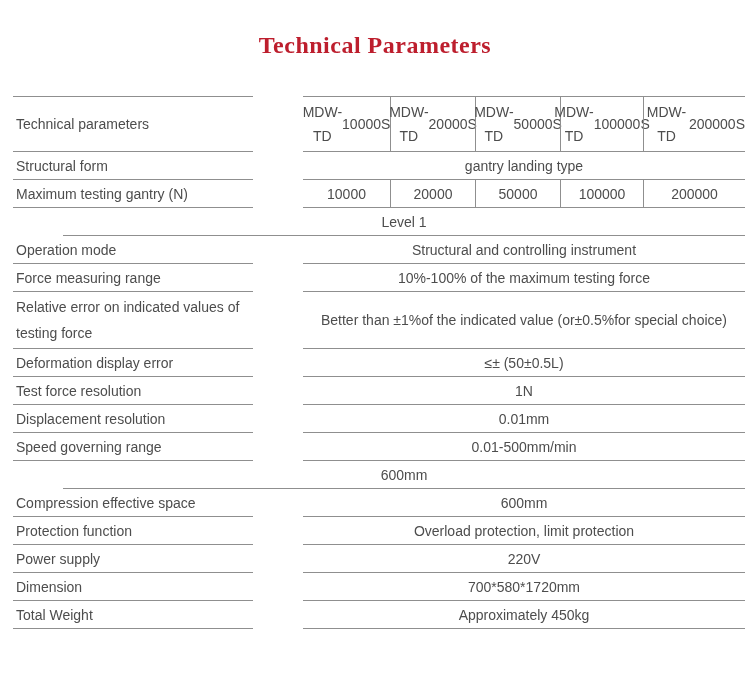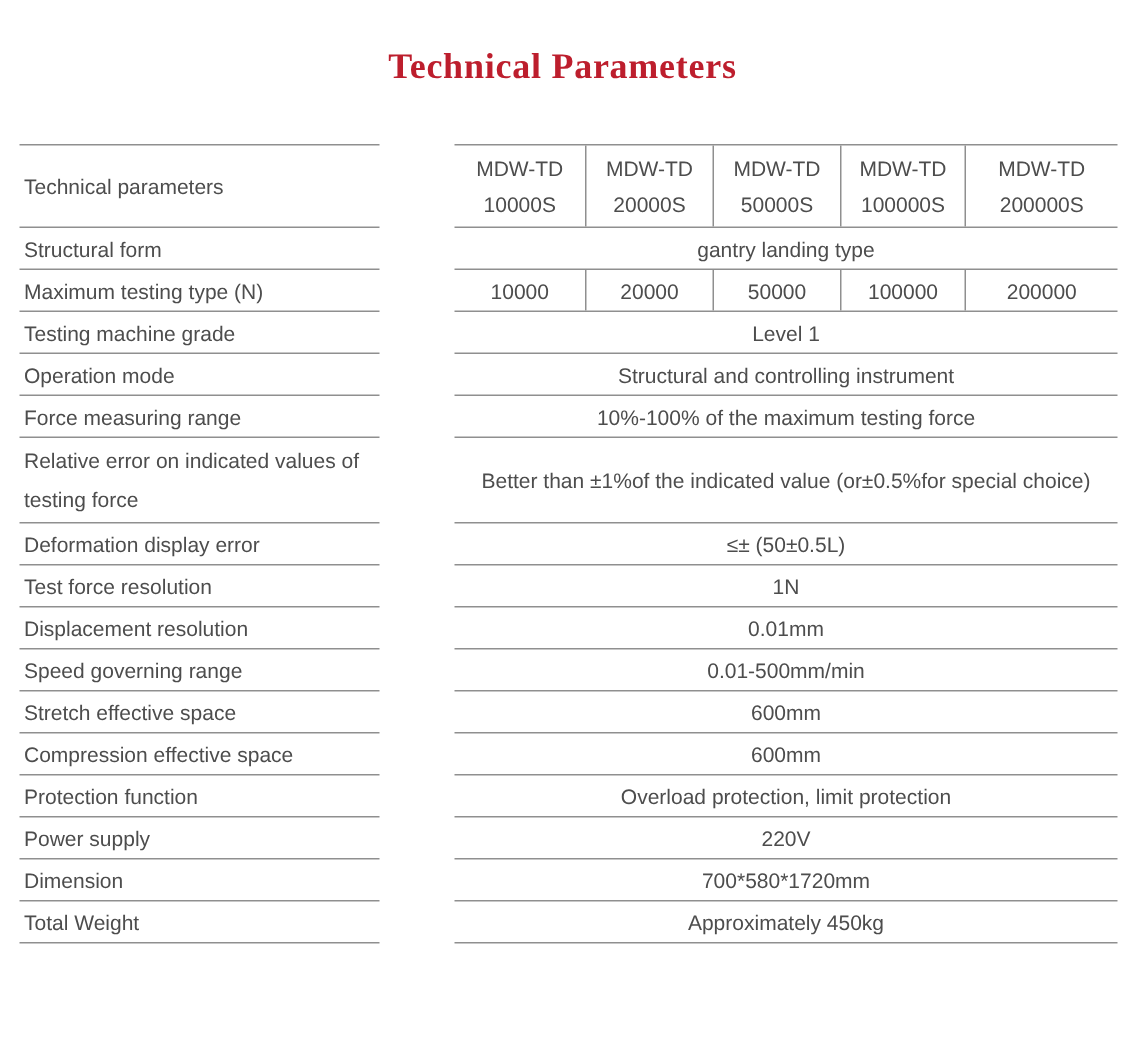--- a/index.html
+++ b/index.html
@@ -39,21 +39,21 @@
   .gap{width:50px;}
   .vals{
     flex:1;box-sizing:border-box;
     border-bottom:1px solid var(--border);
     display:flex;align-items:center;justify-content:center;
     text-align:center;
   }
   .head .vals{border-top:1px solid var(--border);}
   .vals.seg{display:grid;grid-template-columns:87px 85px 85px 83px 1fr;align-items:stretch;justify-content:normal;}
   .vcell{
-    display:flex;flex-direction:column;align-items:center;justify-content:center;
+    display:flex;flex-direction:row;align-items:center;justify-content:center;
     border-left:1px solid var(--border);box-sizing:border-box;text-align:center;
   }
   .vcell:first-child{border-left:none;}
   .vcell span{line-height:24px;}
 </style>
 </head>
 <body>
 
 <div class="page">
 
@@ -88,33 +88,32 @@
       </div>
     </div>
 
     <div class="row">
       <div class="lcell">Structural form</div>
       <div class="gap"></div>
       <div class="vals">gantry landing type</div>
     </div>
 
     <div class="row">
-      <div class="lcell">Maximum testing type (N)</div>
+      <div class="lcell">Maximum testing gantry (N)</div>
       <div class="gap"></div>
       <div class="vals seg">
         <div class="vcell">10000</div>
         <div class="vcell">20000</div>
         <div class="vcell">50000</div>
         <div class="vcell">100000</div>
         <div class="vcell">200000</div>
       </div>
     </div>
 
     <div class="row">
-      <div class="lcell">Testing machine grade</div>
       <div class="gap"></div>
       <div class="vals">Level 1</div>
     </div>
 
     <div class="row">
       <div class="lcell">Operation mode</div>
       <div class="gap"></div>
       <div class="vals">Structural and controlling instrument</div>
     </div>
 
@@ -148,21 +147,20 @@
       <div class="vals">0.01mm</div>
     </div>
 
     <div class="row">
       <div class="lcell">Speed governing range</div>
       <div class="gap"></div>
       <div class="vals">0.01-500mm/min</div>
     </div>
 
     <div class="row">
-      <div class="lcell">Stretch effective space</div>
       <div class="gap"></div>
       <div class="vals">600mm</div>
     </div>
 
     <div class="row">
       <div class="lcell">Compression effective space</div>
       <div class="gap"></div>
       <div class="vals">600mm</div>
     </div>
 

